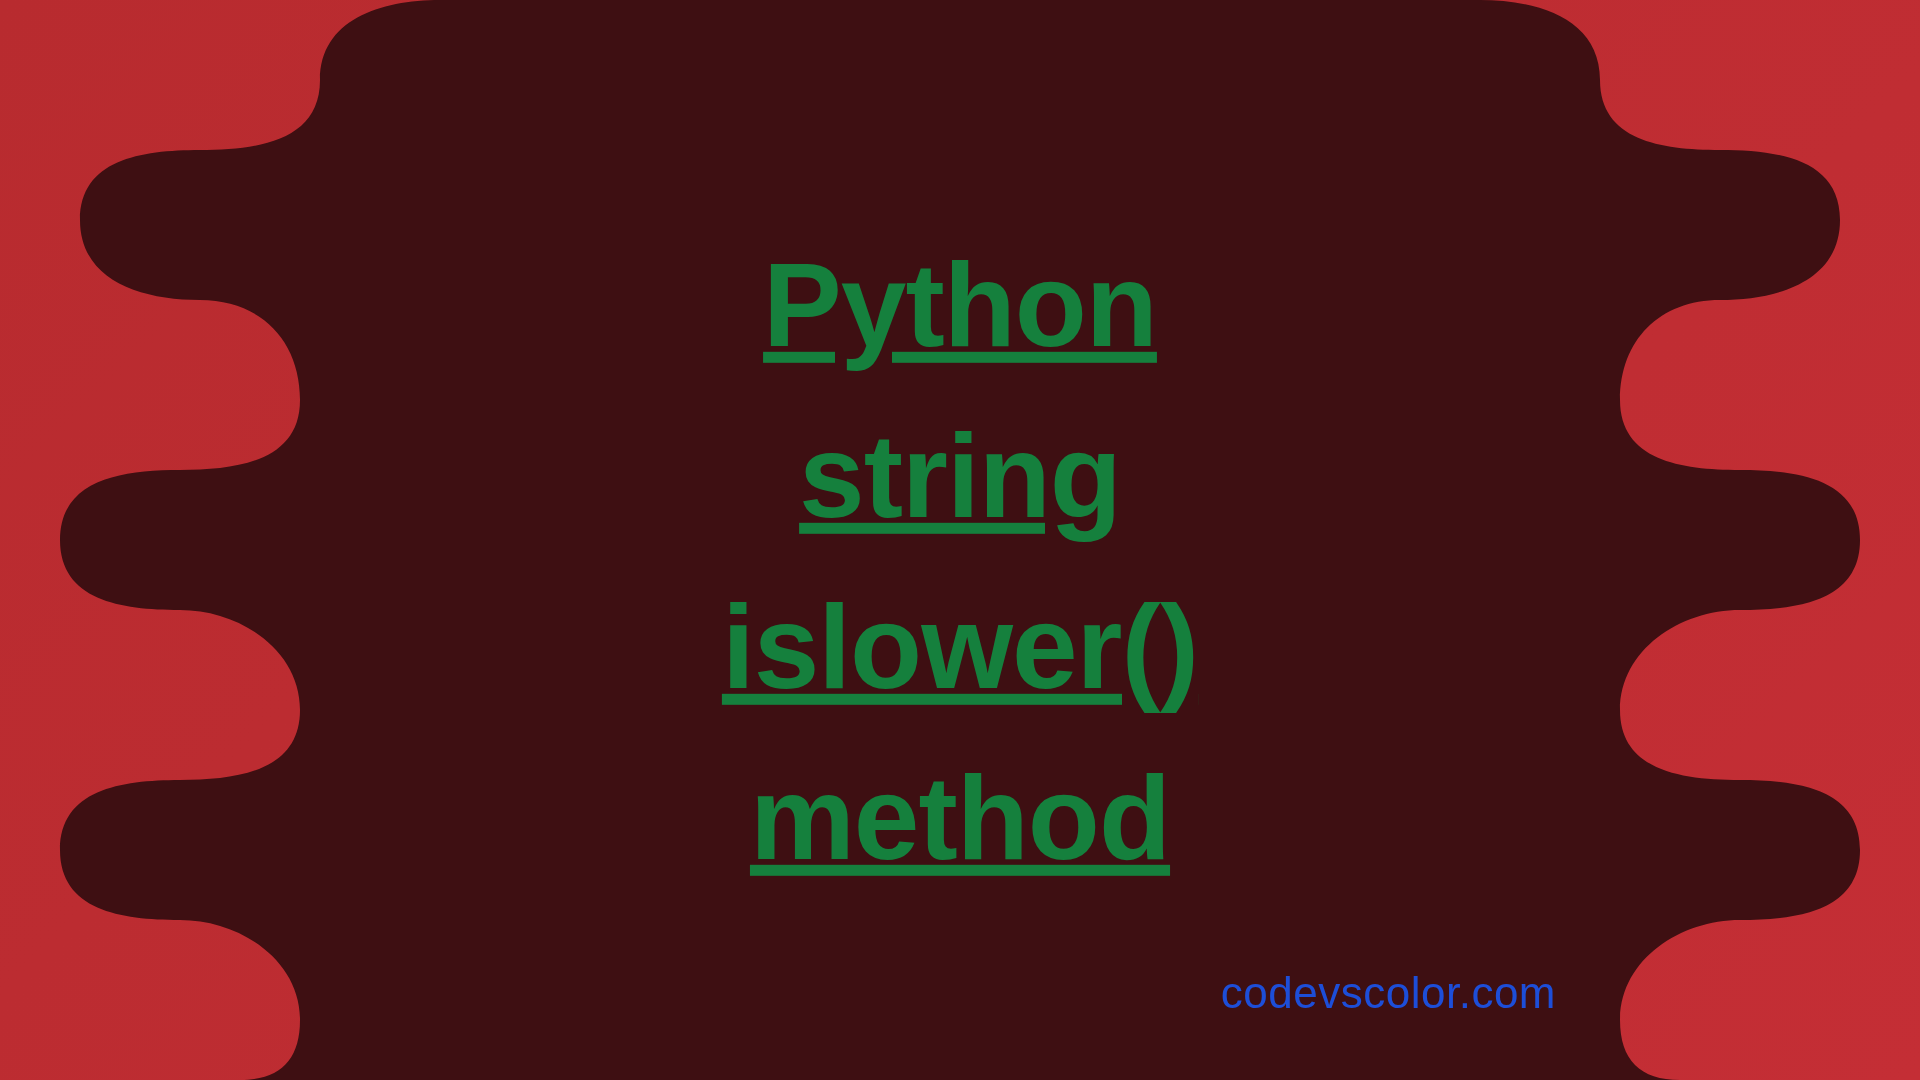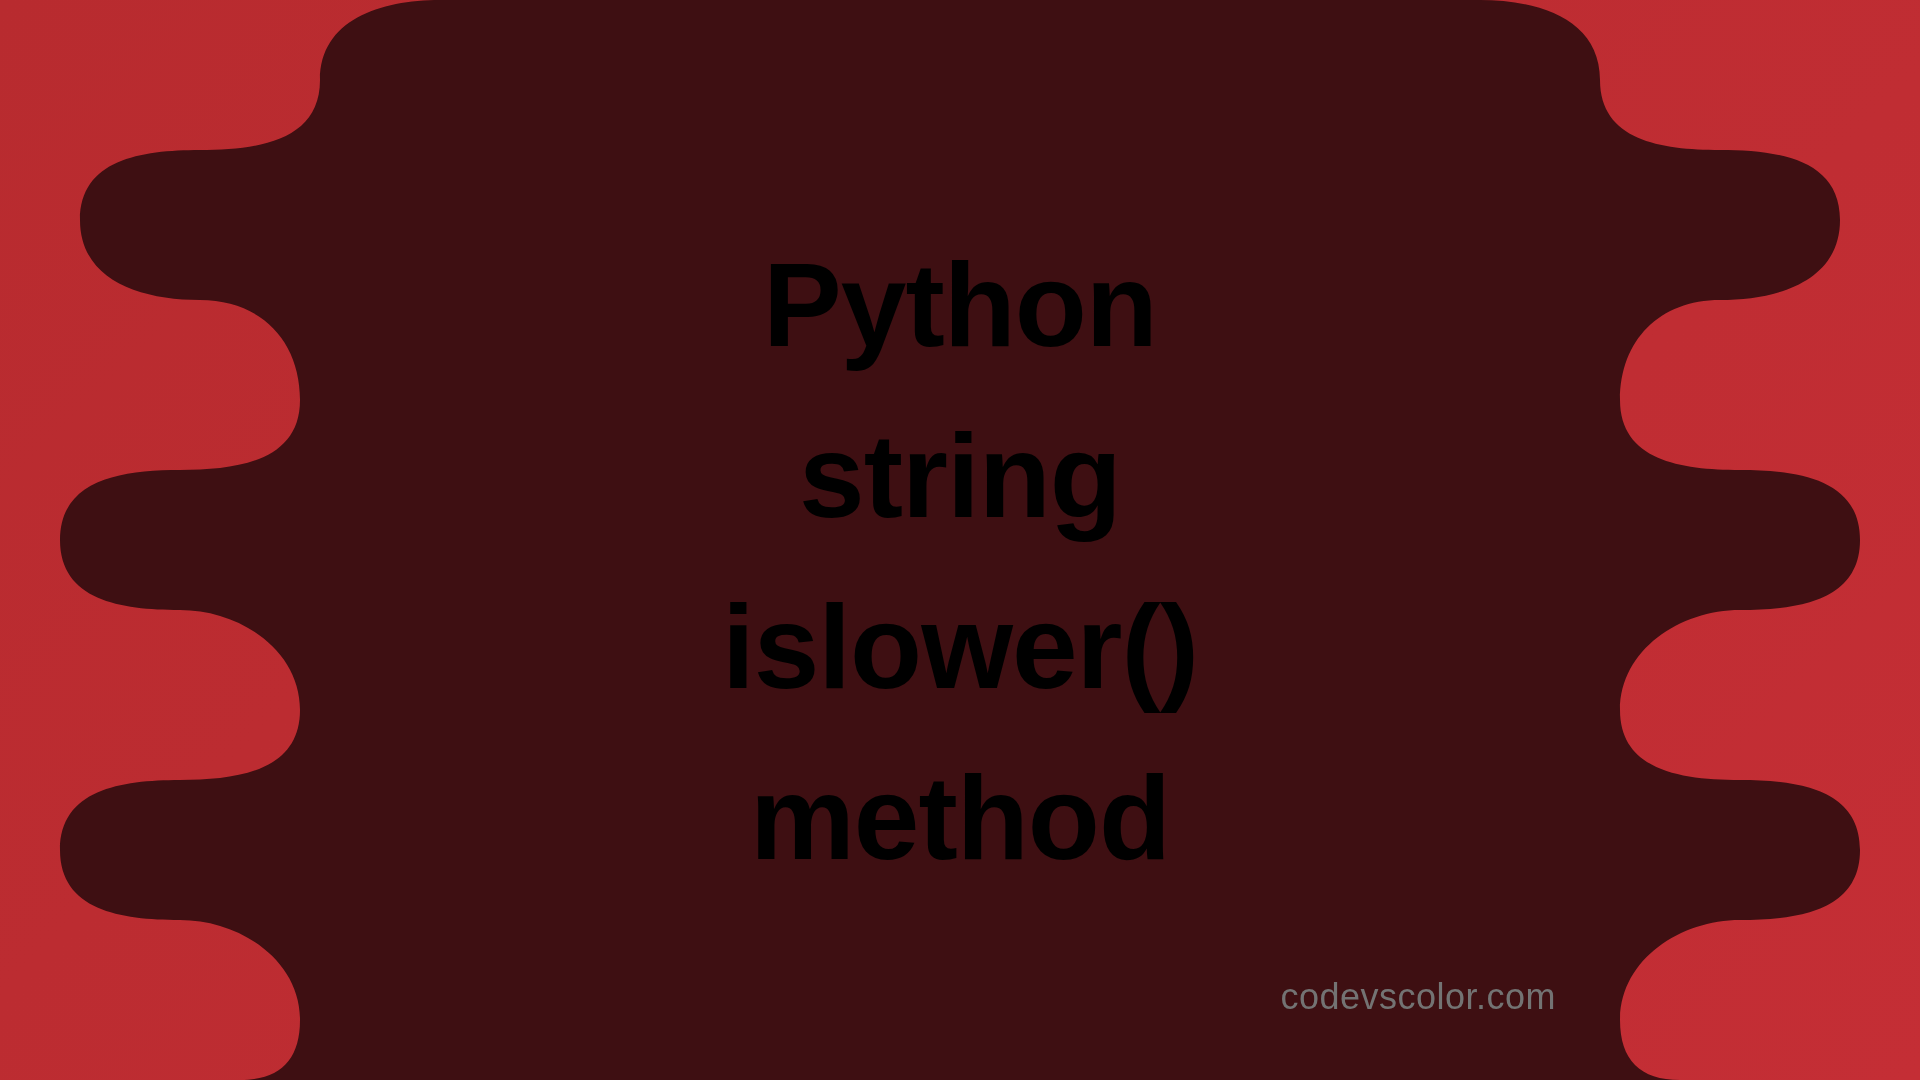--- a/index.html
+++ b/index.html
@@ -21,33 +21,34 @@
     }
     .title-container {
       position: absolute;
       top: 52%;
       left: 50%;
       transform: translate(-50%, -50%);
       text-align: center;
       width: 100%;
     }
     .title-line {
-      color: #000000;
+      color: #15803d;
       font-size: 118px;
       font-weight: 700;
       line-height: 1.45;
       letter-spacing: -1px;
       white-space: pre-line;
+      text-decoration: underline;
     }
     .watermark {
       position: absolute;
       bottom: 62px;
       right: 364px;
-      color: #737373;
-      font-size: 36px;
+      color: #1d4ed8;
+      font-size: 44px;
       font-weight: 400;
       letter-spacing: 0.5px;
     }
   </style>
 </head>
 <body>
 
 <svg class="dark-shape" viewBox="0 0 1920 1080" preserveAspectRatio="none">
   <path fill="#3e0f12" d="
     M 440,0

